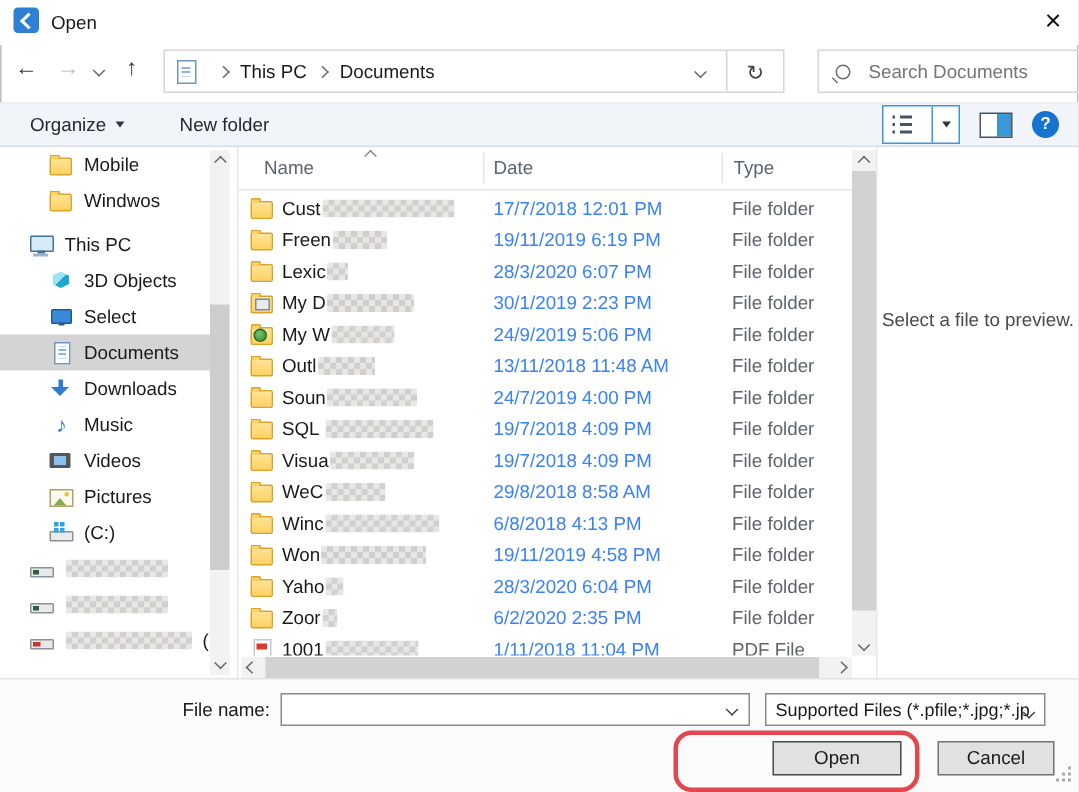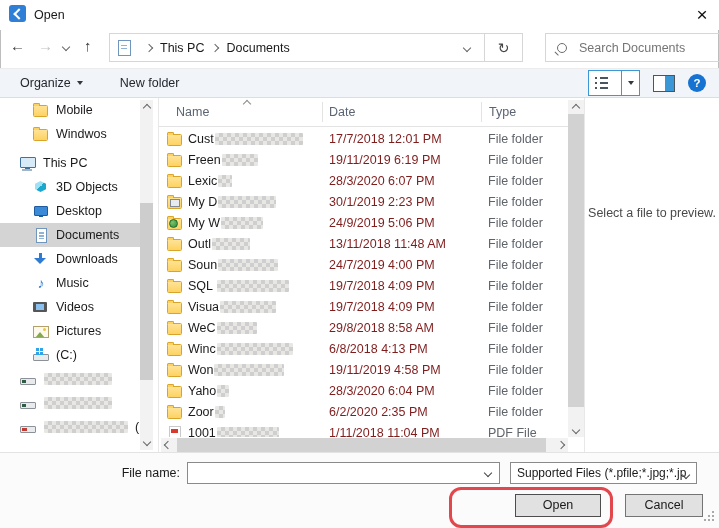--- a/index.html
+++ b/index.html
@@ -125,21 +125,21 @@
       box-sizing:border-box;background:#fff}
   .lh{position:absolute;top:0;left:0;right:16px;height:28px;border-bottom:1px solid #e3e3e3;color:#5b6472}
   .lh span.lbl{position:absolute;top:7px;cursor:pointer}
   .lh .c1{left:17px}.lh .c2{left:170px}.lh .c3{left:330px}
   .hdr-sort{position:absolute;left:85px;top:3px;border-color:#8a8a8a}
   .lh .sep{position:absolute;top:4px;bottom:4px;width:1px;background:#e3e3e3}
   .sep1{left:163px}.sep2{left:322px}
   .rows{position:absolute;left:0;top:30px;right:16px;bottom:15px;overflow:hidden}
   .frow{height:21px;display:flex;align-items:center;padding-left:8px;cursor:pointer}
   .fname{width:141px;overflow:hidden;white-space:pre}
-  .fdate{width:159px;color:#7f1d1d}
+  .fdate{width:159px;color:#3b82f6}
   .ftype{color:#5f646b;flex:1}
   .vscroll{position:absolute;right:0;top:2px;width:16px;bottom:15px;background:#f2f2f2}
   .v-thumb{position:absolute;left:0;top:14px;width:16px;height:293px;background:#d2d2d2}
   .vs-caret{position:absolute;left:5px}
   .vs-caret.t{top:5px}.vs-caret.b{bottom:4px}
   .hscroll{position:absolute;left:2px;right:16px;bottom:0;height:14px;background:#f2f2f2}
   .h-thumb{position:absolute;top:0;left:16px;right:22px;height:14px;background:#d2d2d2}
   .hs-caret{position:absolute;top:4px}
   .hs-caret.l{left:4px}.hs-caret.r{right:4px}
 
@@ -248,21 +248,21 @@
     <div class="sb-item">
       <span class="icon">
           <i class="ic-cube"></i>
         </span>
       <span>3D Objects</span>
     </div>
     <div class="sb-item">
       <span class="icon">
           <i class="ic-desktop"></i>
         </span>
-      <span>Desktop</span>
+      <span>Select</span>
     </div>
     <div class="sb-item sel">
       <span class="icon">
           <i class="ic-doc"></i>
         </span>
       <span>Documents</span>
     </div>
     <div class="sb-item">
       <span class="icon">
           <i class="ic-down-arrow"></i>

